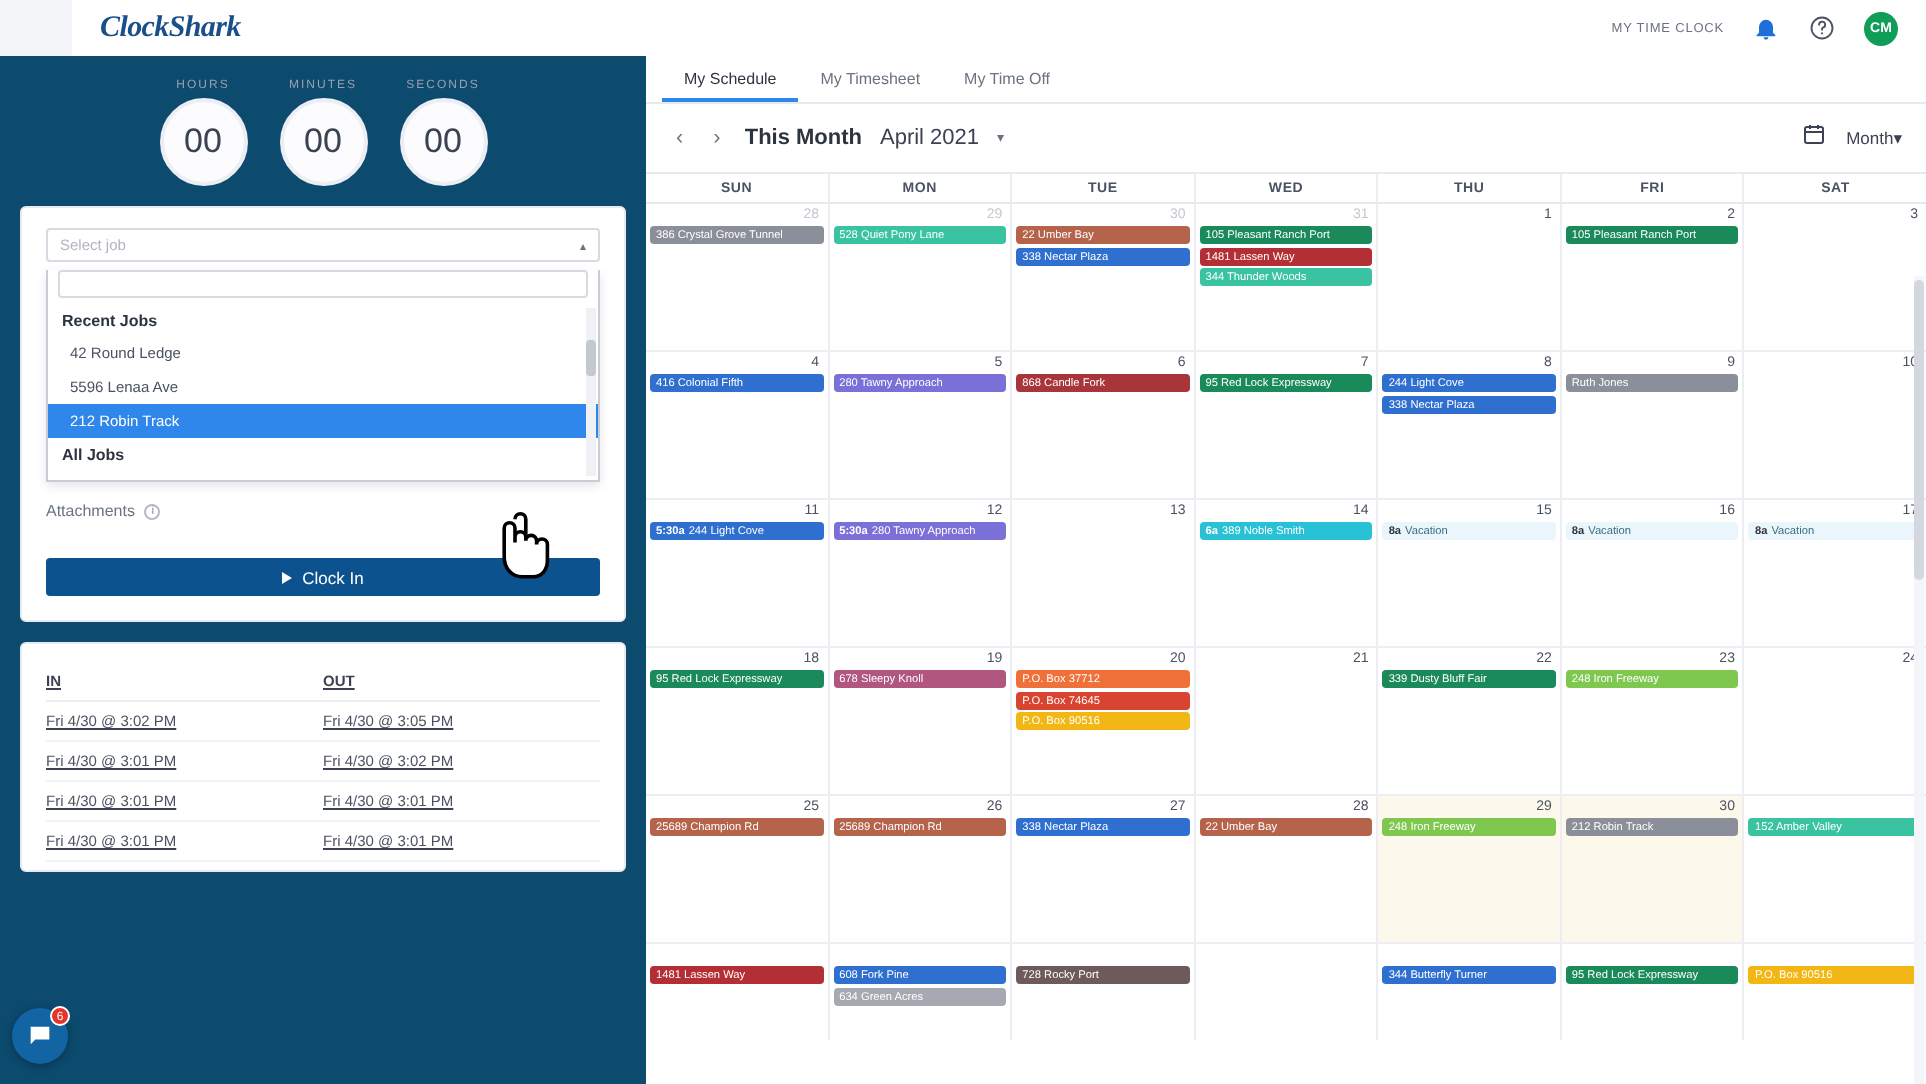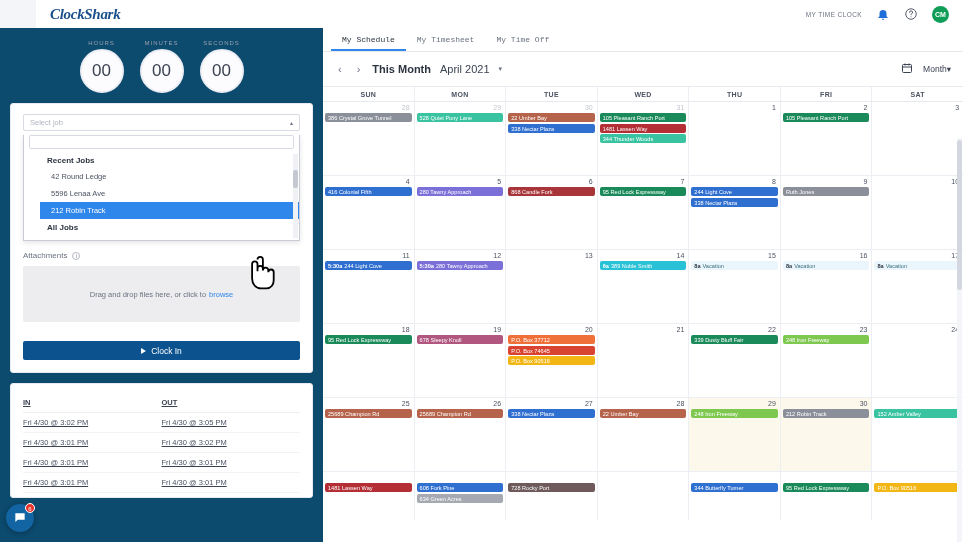--- a/index.html
+++ b/index.html
@@ -106,21 +106,21 @@
     position: relative;
     box-shadow: 0 2px 5px rgba(0,0,0,.10);
   }
   .dd-search {
     margin: 4px 5px 3px;
     height: 14px;
     border: 1px solid #d7dae2;
     border-radius: 2px;
     background: #fff;
   }
-  .dd-scroll { max-height: 88px; overflow: hidden; position: relative; margin-left: 16px; }
+  .dd-scroll { max-height: 88px; overflow: hidden; position: relative; }
   .dd-group {
     font-size: 8px; font-weight: bold; color: #2c3440;
     padding: 4px 7px 3px;
   }
   .dd-item {
     font-size: 7.5px; color: #4b5262;
     padding: 4px 7px 4px 11px;
   }
   .dd-item.selected { background: #2f86eb; color: #fff; }
   .dd-track {
@@ -207,21 +207,20 @@
   .right { flex: 1; background: #fff; position: relative; overflow: hidden; }
   .tabs {
     display: flex; gap: 0;
     border-bottom: 1px solid #e7e9ef;
     padding: 0 8px;
     height: 24px;
   }
   .tab {
     font-size: 8px; color: #6b7280;
     padding: 7px 11px 6px;
-    font-family: Liberation Mono, monospace;
   }
   .tab.active { color: #2c3440; border-bottom: 2px solid #2f86eb; }
 
   .cal-toolbar {
     display: flex; align-items: center;
     height: 34px; padding: 0 12px;
     gap: 9px;
   }
   .nav-arrow { font-size: 11px; color: #6b7280; padding: 0 3px; }
   .cal-this { font-size: 11px; font-weight: bold; color: #2c3440; }
@@ -344,24 +343,20 @@
           <div class="dd-item">5596 Lenaa Ave</div>
           <div class="dd-item selected">212 Robin Track</div>
           <div class="dd-group">All Jobs</div>
           <div class="dd-item">1 Iron Third Apartments</div>
         </div>
       </div>
 
       <div class="attach-row">
         <span>Attachments</span>
         <span class="info-dot">i</span>
-      </div>
-      <div class="dropzone">
-        <span>Drag and drop files here, or click to</span>
-        <span class="dz-link">browse</span>
       </div>
 
       <div class="clockin-btn">
         <span class="play-tri"></span>
         <span>Clock In</span>
       </div>
     </div>
 
     <div class="activity-card card">
       <table class="act-table">

